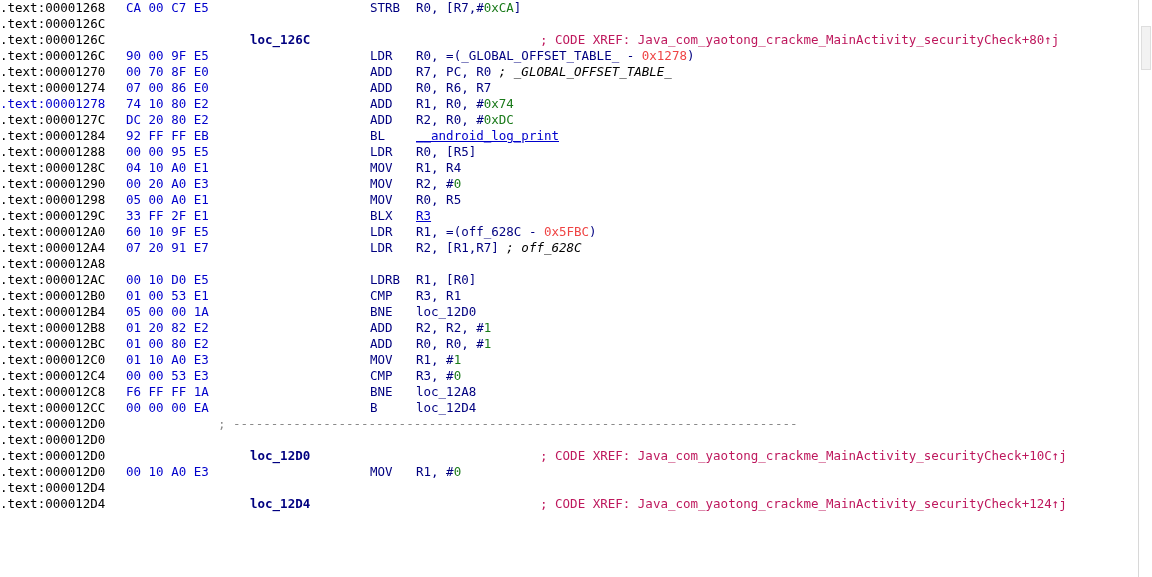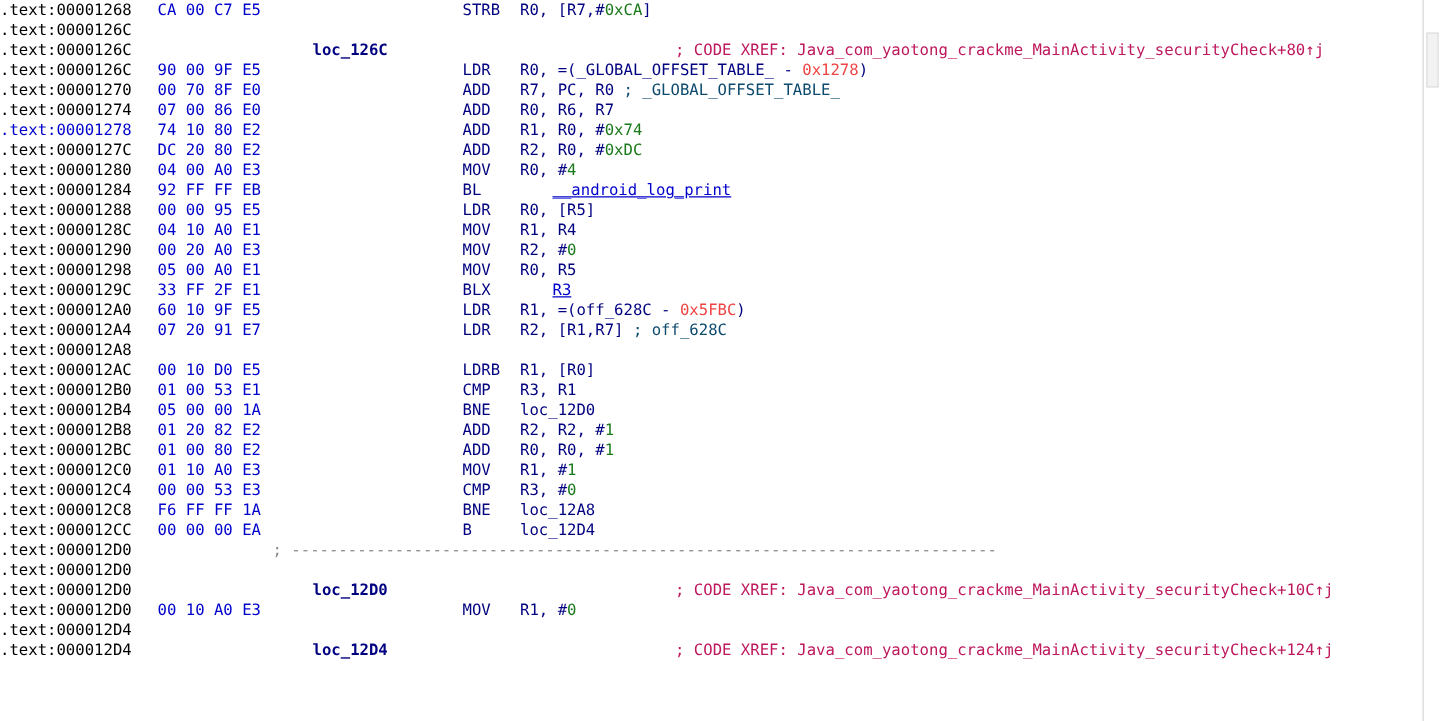--- a/index.html
+++ b/index.html
@@ -62,23 +62,23 @@
   .mnem {
     display: inline-block;
     width: 46px;
     color: #000080;
   }
   
   .ops { color: #000080; }
 
   .num      { color: #ef4444; }
   .numg     { color: #1a7a1a; }
-  .name     { color: #0000cc; text-decoration: underline; margin-left: 26px; }
+  .name     { color: #0000cc; text-decoration: underline; }
   .locref   { color: #000080; }
-  .icmt     { color: #0c4a6e; }
+  .icmt     { color: #000000; font-style: italic; }
 
   .xref {
     position: absolute;
     left: 540px;
     top: 0;
     color: #be185d;
     white-space: pre;
   }
 
   .sep {
@@ -115,21 +115,20 @@
 <div id="disasm-view">
   <div id="code-lines">
       <div class="line"><span class="addr">.text:00001268</span><span class="bytes">CA 00 C7 E5</span><span class="labelcol pad"></span><span class="mnem">STRB</span><span class="ops">R0, [R7,#<span class="numg">0xCA</span>]</span></div>
       <div class="line"><span class="addr">.text:0000126C</span><span class="bytes"></span></div>
       <div class="line"><span class="addr">.text:0000126C</span><span class="bytes"></span><span class="labelcol">loc_126C</span><span class="xref">; CODE XREF: Java_com_yaotong_crackme_MainActivity_securityCheck+80↑j</span></div>
       <div class="line"><span class="addr">.text:0000126C</span><span class="bytes">90 00 9F E5</span><span class="labelcol pad"></span><span class="mnem">LDR</span><span class="ops">R0, =(_GLOBAL_OFFSET_TABLE_ - <span class="num">0x1278</span>)</span></div>
       <div class="line"><span class="addr">.text:00001270</span><span class="bytes">00 70 8F E0</span><span class="labelcol pad"></span><span class="mnem">ADD</span><span class="ops">R7, PC, R0<span class="icmt"> ; _GLOBAL_OFFSET_TABLE_</span></span></div>
       <div class="line"><span class="addr">.text:00001274</span><span class="bytes">07 00 86 E0</span><span class="labelcol pad"></span><span class="mnem">ADD</span><span class="ops">R0, R6, R7</span></div>
       <div class="line current"><span class="addr">.text:00001278</span><span class="bytes">74 10 80 E2</span><span class="labelcol pad"></span><span class="mnem">ADD</span><span class="ops">R1, R0, #<span class="numg">0x74</span></span></div>
       <div class="line"><span class="addr">.text:0000127C</span><span class="bytes">DC 20 80 E2</span><span class="labelcol pad"></span><span class="mnem">ADD</span><span class="ops">R2, R0, #<span class="numg">0xDC</span></span></div>
-      <div class="line"><span class="addr">.text:00001280</span><span class="bytes">04 00 A0 E3</span><span class="labelcol pad"></span><span class="mnem">MOV</span><span class="ops">R0, #<span class="numg">4</span></span></div>
       <div class="line"><span class="addr">.text:00001284</span><span class="bytes">92 FF FF EB</span><span class="labelcol pad"></span><span class="mnem">BL</span><span class="ops"><span class="name">__android_log_print</span></span></div>
       <div class="line"><span class="addr">.text:00001288</span><span class="bytes">00 00 95 E5</span><span class="labelcol pad"></span><span class="mnem">LDR</span><span class="ops">R0, [R5]</span></div>
       <div class="line"><span class="addr">.text:0000128C</span><span class="bytes">04 10 A0 E1</span><span class="labelcol pad"></span><span class="mnem">MOV</span><span class="ops">R1, R4</span></div>
       <div class="line"><span class="addr">.text:00001290</span><span class="bytes">00 20 A0 E3</span><span class="labelcol pad"></span><span class="mnem">MOV</span><span class="ops">R2, #<span class="numg">0</span></span></div>
       <div class="line"><span class="addr">.text:00001298</span><span class="bytes">05 00 A0 E1</span><span class="labelcol pad"></span><span class="mnem">MOV</span><span class="ops">R0, R5</span></div>
       <div class="line"><span class="addr">.text:0000129C</span><span class="bytes">33 FF 2F E1</span><span class="labelcol pad"></span><span class="mnem">BLX</span><span class="ops"><span class="name">R3</span></span></div>
       <div class="line"><span class="addr">.text:000012A0</span><span class="bytes">60 10 9F E5</span><span class="labelcol pad"></span><span class="mnem">LDR</span><span class="ops">R1, =(off_628C - <span class="num">0x5FBC</span>)</span></div>
       <div class="line"><span class="addr">.text:000012A4</span><span class="bytes">07 20 91 E7</span><span class="labelcol pad"></span><span class="mnem">LDR</span><span class="ops">R2, [R1,R7]<span class="icmt"> ; off_628C</span></span></div>
       <div class="line"><span class="addr">.text:000012A8</span><span class="bytes"></span></div>
       <div class="line"><span class="addr">.text:000012AC</span><span class="bytes">00 10 D0 E5</span><span class="labelcol pad"></span><span class="mnem">LDRB</span><span class="ops">R1, [R0]</span></div>

